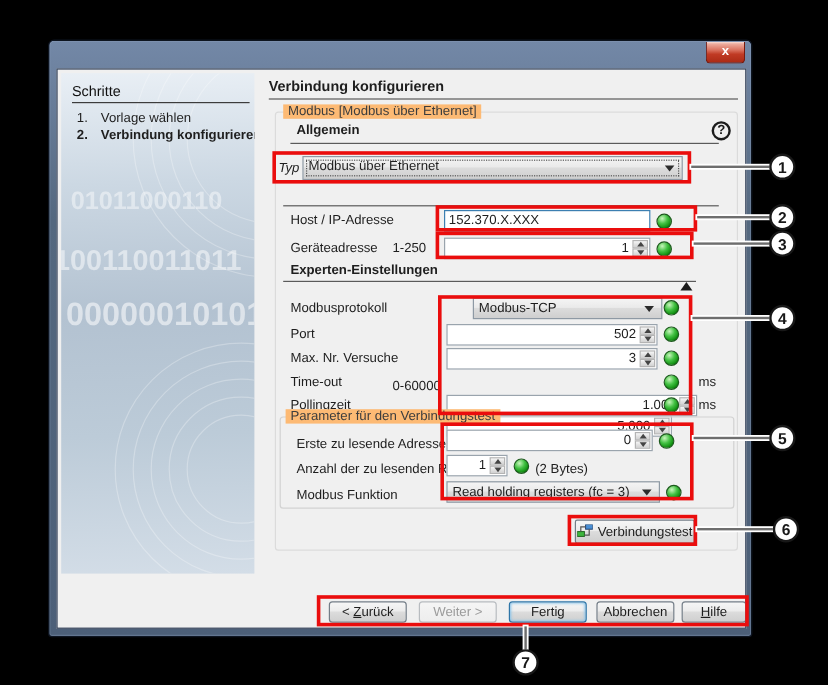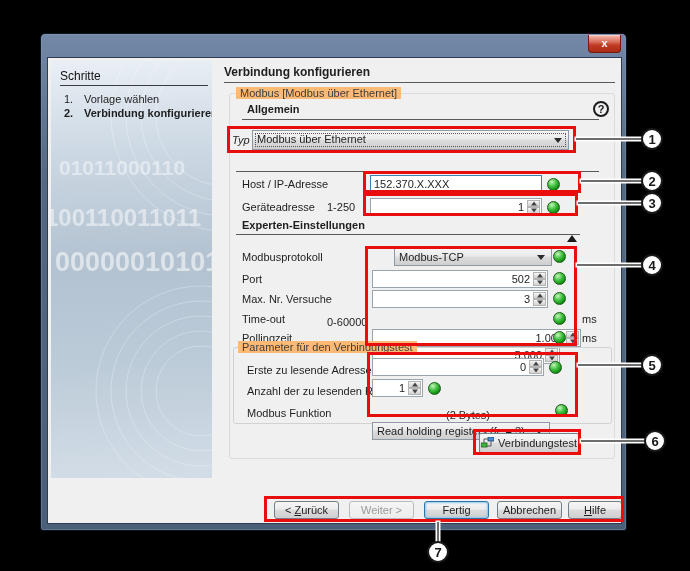--- a/index.html
+++ b/index.html
@@ -246,24 +246,24 @@
 
       <span class="lbl" style="left:199px; top:327px;">Anzahl der zu lesenden Register</span>
       <div class="spinner" style="left:324px; top:321px; width:51px; height:18px;">
         <span class="spin-val">1</span>
         <span class="spin-btns">
           <span class="sbtn up"></span>
           <span class="sbtn dn"></span>
         </span>
       </div>
       <span class="led" style="left:380px; top:324px;"></span>
-      <span class="lbl" style="left:398px; top:327px;margin-top:24px;">(2 Bytes)</span>
+      <span class="lbl" style="left:398px; top:327px;">(2 Bytes)</span>
 
       <span class="lbl" style="left:199px; top:349px;">Modbus Funktion</span>
-      <div class="dropdown" style="left:324px; top:343px; width:178px; height:18px;margin-top:21px;">
+      <div class="dropdown" style="left:324px; top:343px; width:178px; height:18px;">
         <span class="dd-text">Read holding registers (fc = 3)</span>
         <span class="dd-arrow"></span>
       </div>
       <span class="led" style="left:507px; top:346px;"></span>
 
       <div class="test-btn" style="left:431px; top:375px; width:100px; height:20px;">
         <svg width="13" height="12" viewBox="0 0 13 12">
           <rect x="0" y="6" width="6" height="4" fill="#3db53d" stroke="#1c641c" stroke-width="0.8"></rect>
           <rect x="7" y="0" width="6" height="4" fill="#4a8fd4" stroke="#1c3f6e" stroke-width="0.8"></rect>
           <polyline points="3,6 3,2 7,2" fill="none" stroke="#555" stroke-width="1"></polyline>

